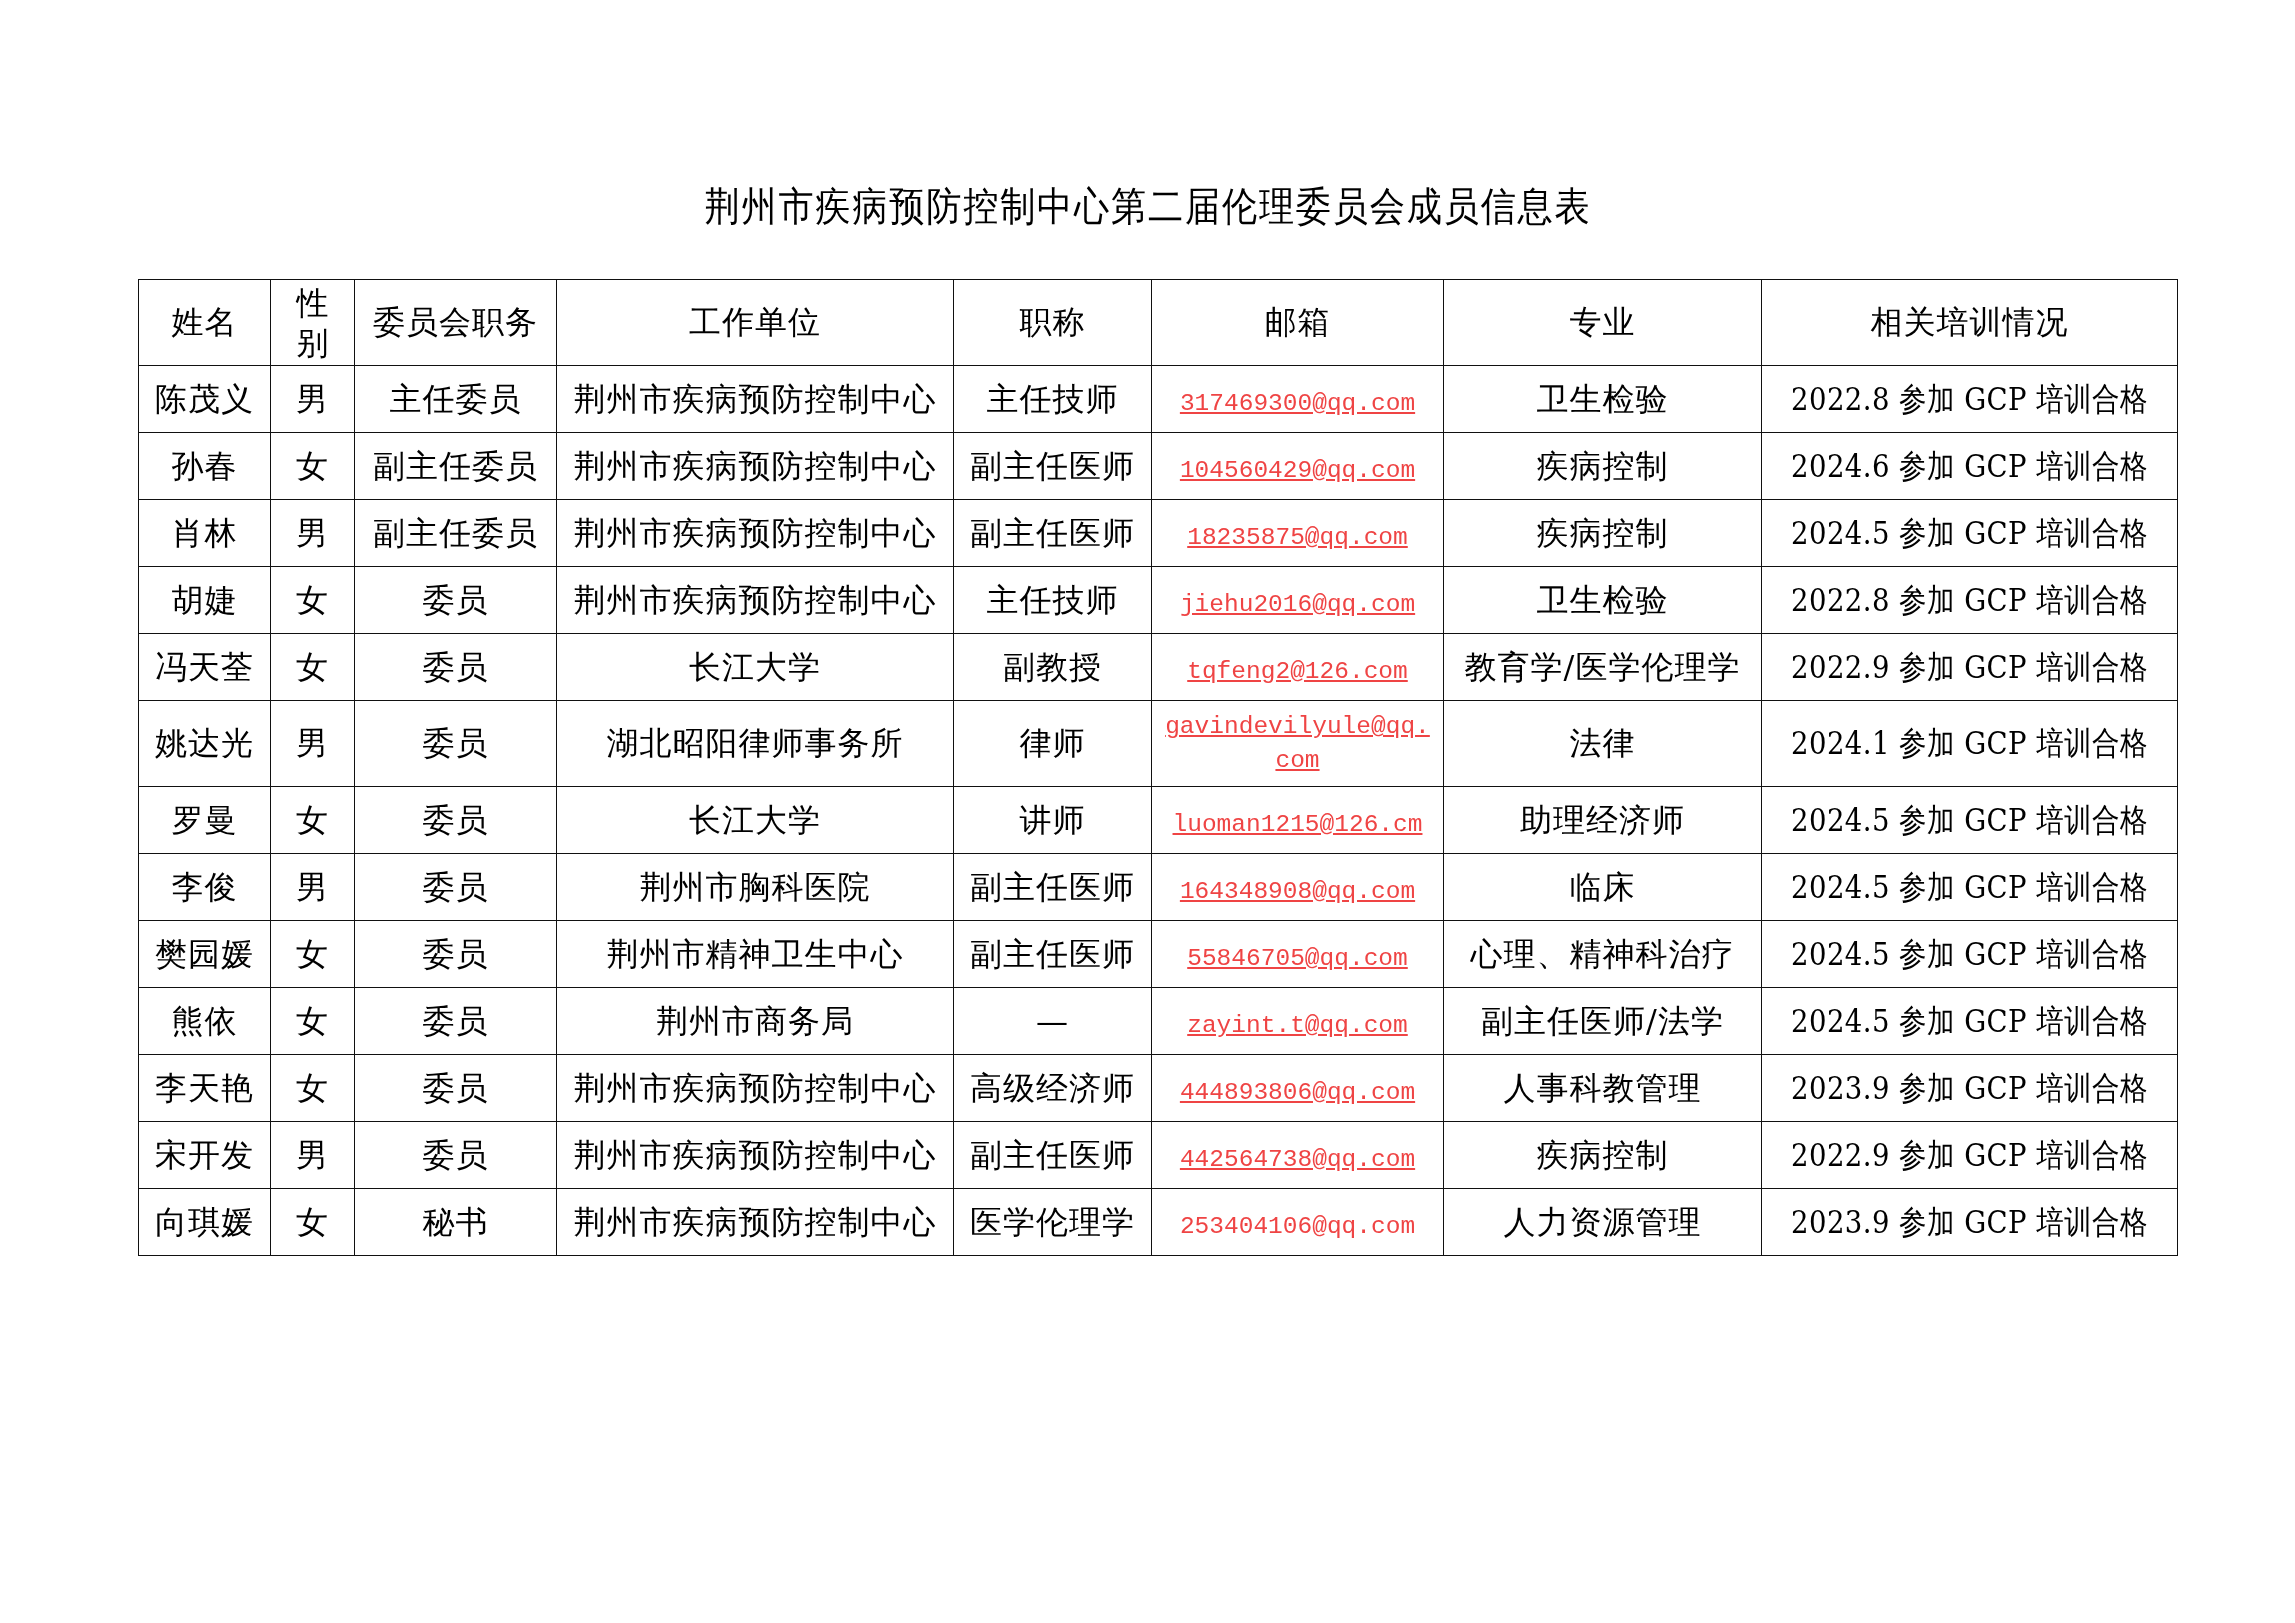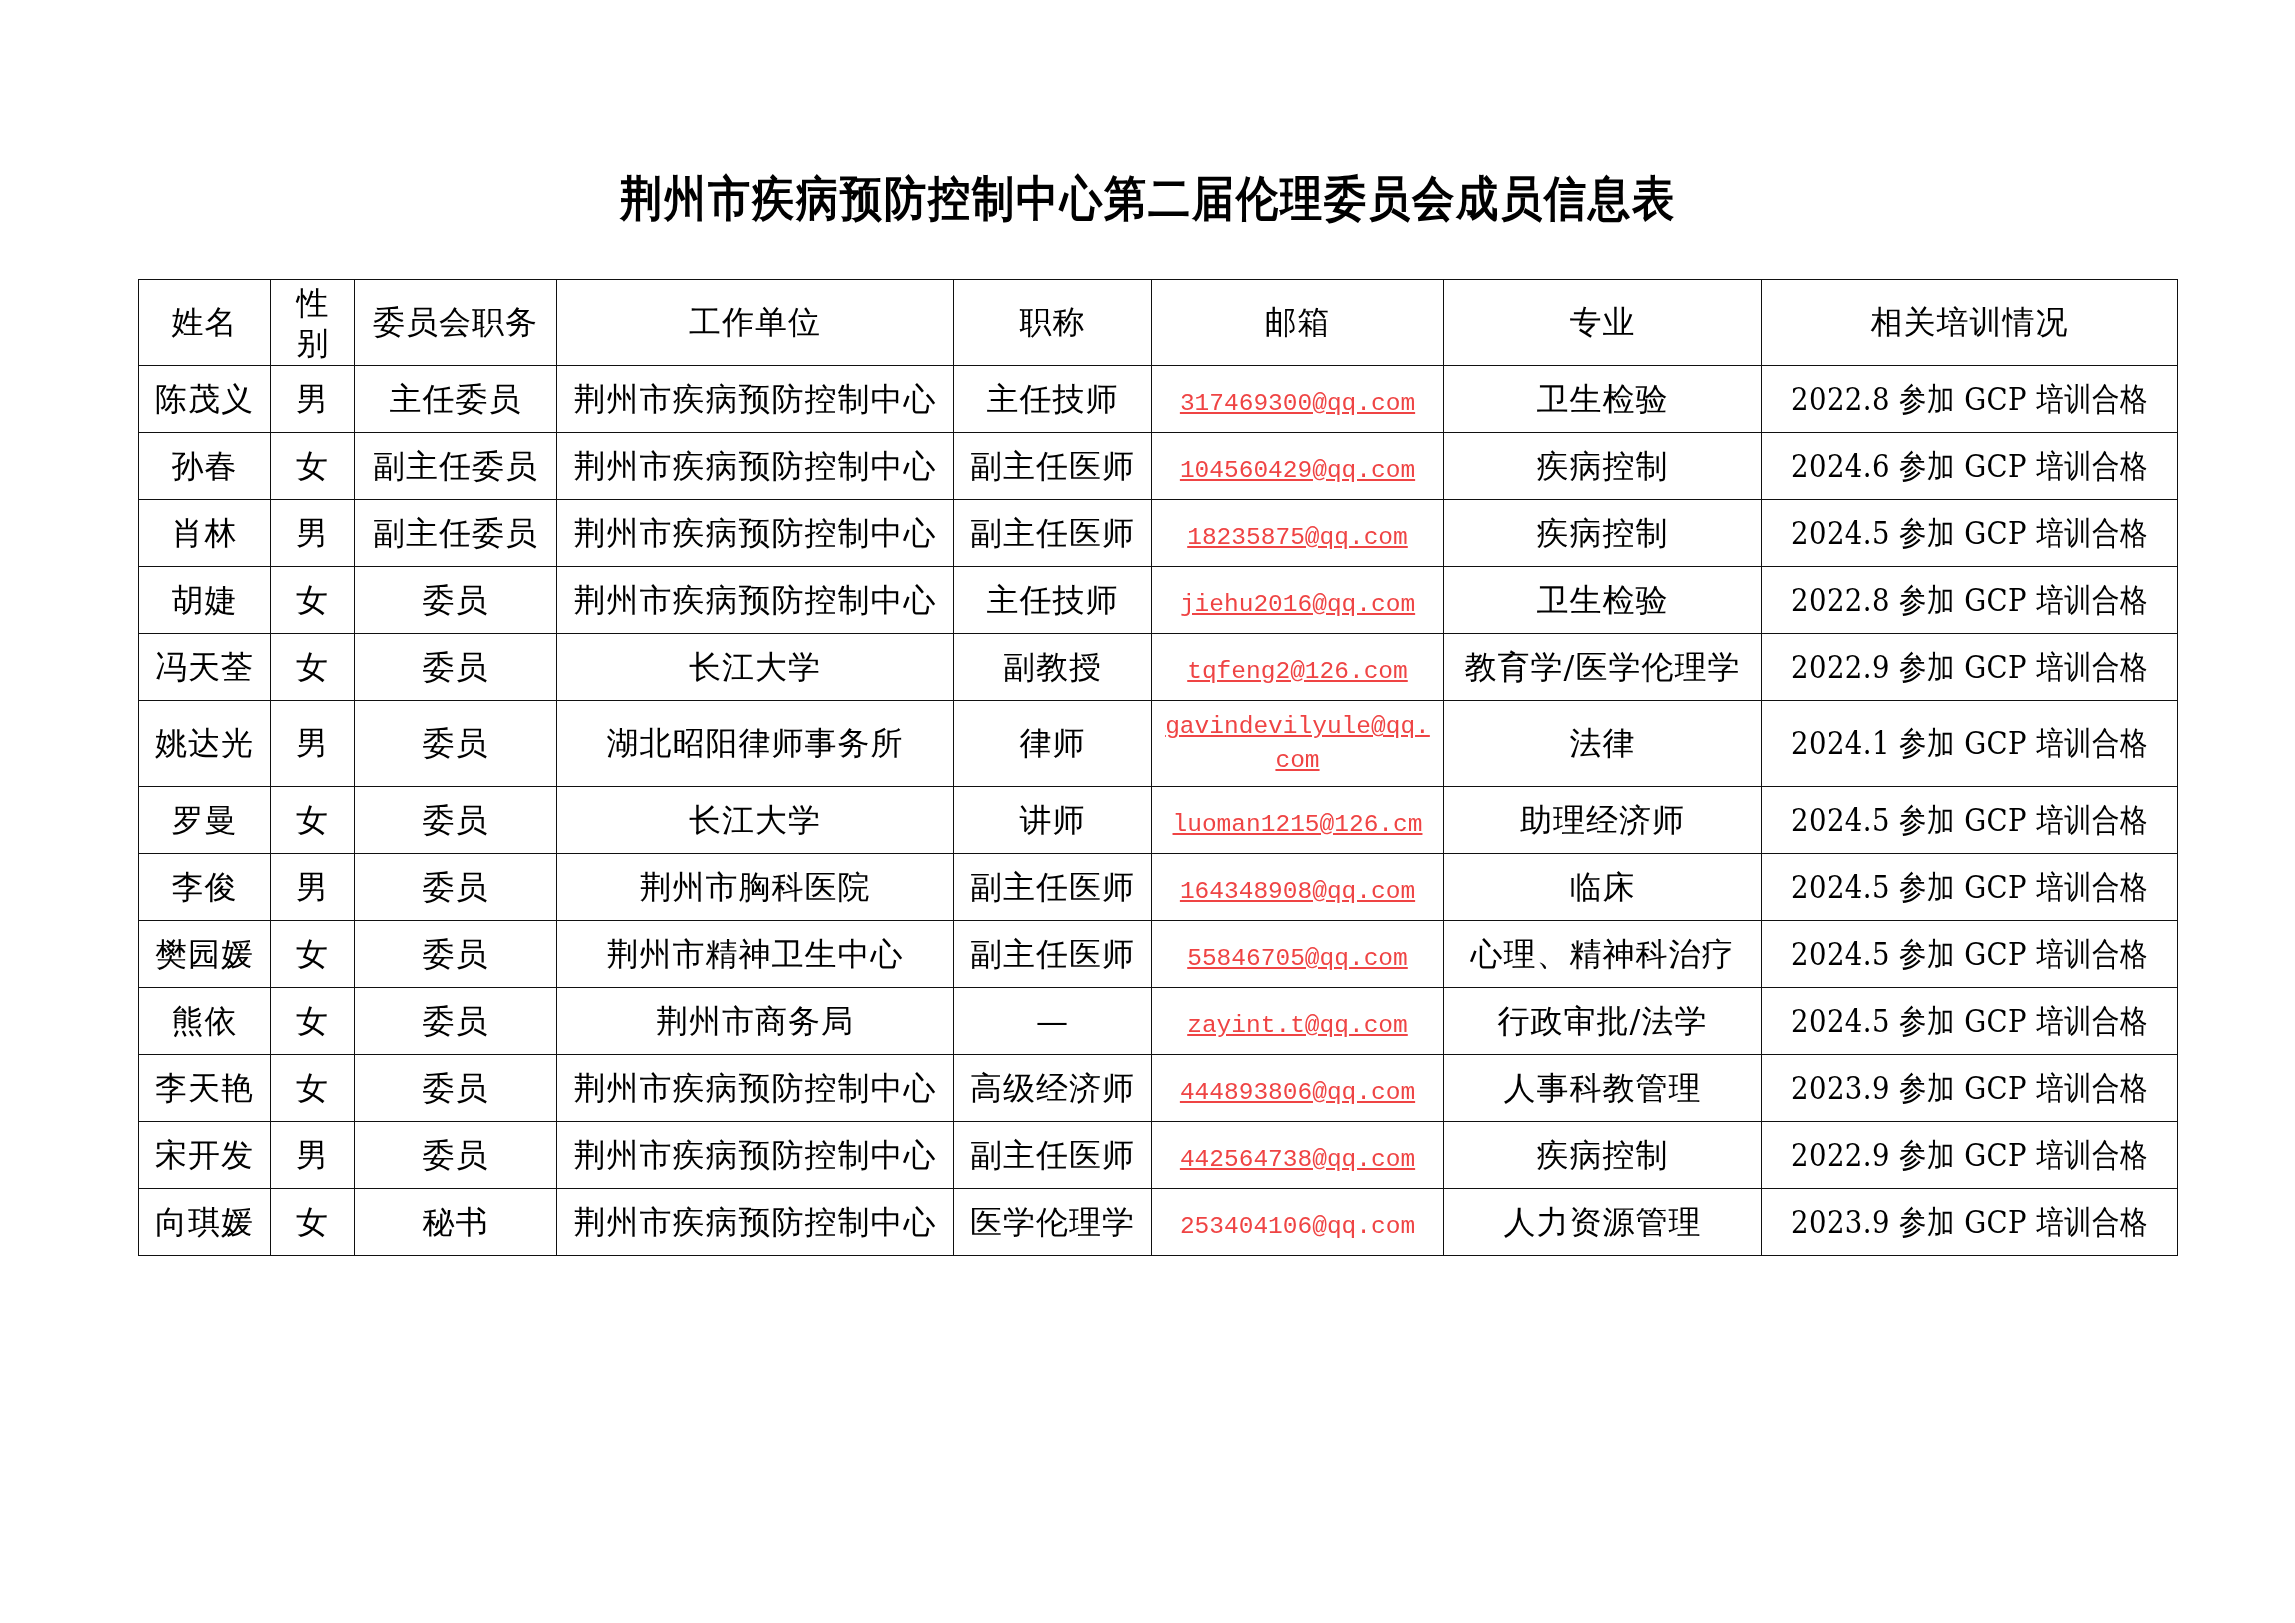--- a/index.html
+++ b/index.html
@@ -1,19 +1,19 @@
 <!DOCTYPE html>
 <html style="font-size:8.2px"><head>
 <meta charset="utf-8">
 <style>
   html, body { margin:0; padding:0; background:#ffffff; }
   body { width:2295px; height:1623px; position:relative; overflow:hidden;
          font-family:"DejaVu Serif","Liberation Serif",serif; color:#000; }
-  .title { position:absolute; left:0; width:2295px; top:162px; height:72px;
-           text-align:center; font-size:48px; line-height:72px; font-weight:bold;
+  .title { position:absolute; left:0; width:2295px; top:170px; height:72px;
+           text-align:center; font-size:40px; line-height:72px; font-weight:normal;
            letter-spacing:2px; font-family:"DejaVu Sans","Liberation Sans",sans-serif; }
   .title span { display:inline-block; transform:scaleX(0.88); transform-origin:center; }
   table { position:absolute; left:138px; top:279px; border-collapse:collapse; table-layout:fixed; }
   td { border:1.5px solid #111; padding:0; text-align:center; vertical-align:middle;
        font-size:32px; line-height:1.2; white-space:nowrap; overflow:hidden; }
   td .t { display:inline-block; letter-spacing:1px; }
   td.hd .vert { display:inline-block; width:36px; white-space:normal; line-height:1.25; }
   tr.hdr { height:86px; }
   tr.row { height:67px; }
   tr.row.tall { height:86px; }
@@ -141,21 +141,21 @@
     <td><span class="t">心理、精神科治疗</span></td>
     <td><span class="train">2024.5 参加 GCP 培训合格</span></td>
   </tr>
   <tr class="row">
     <td><span class="t">熊依</span></td>
     <td><span class="t">女</span></td>
     <td><span class="t">委员</span></td>
     <td><span class="t">荆州市商务局</span></td>
     <td><span class="t">—</span></td>
     <td><span class="email">zayint.t@qq.com</span></td>
-    <td><span class="t">行政审批/法学</span></td>
+    <td><span class="t">副主任医师/法学</span></td>
     <td><span class="train">2024.5 参加 GCP 培训合格</span></td>
   </tr>
   <tr class="row">
     <td><span class="t">李天艳</span></td>
     <td><span class="t">女</span></td>
     <td><span class="t">委员</span></td>
     <td><span class="t">荆州市疾病预防控制中心</span></td>
     <td><span class="t">高级经济师</span></td>
     <td><span class="email">444893806@qq.com</span></td>
     <td><span class="t">人事科教管理</span></td>

